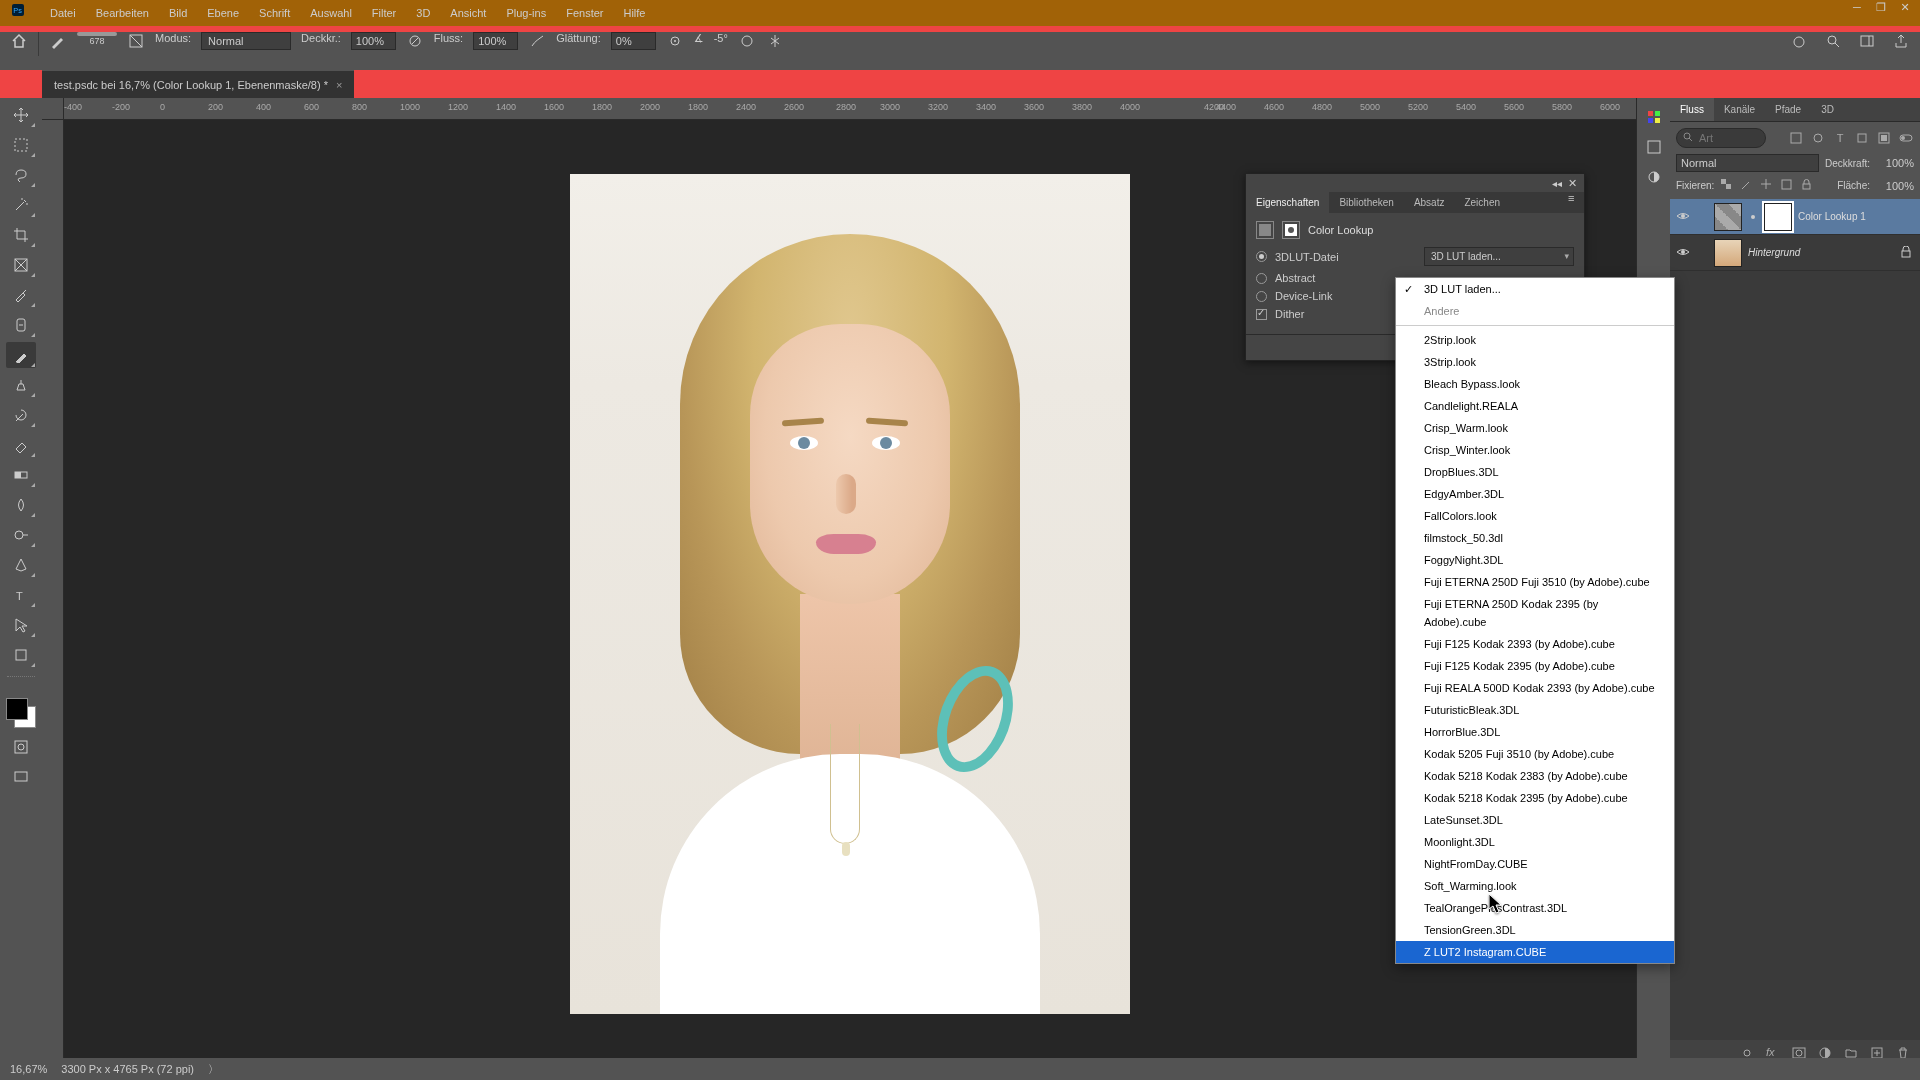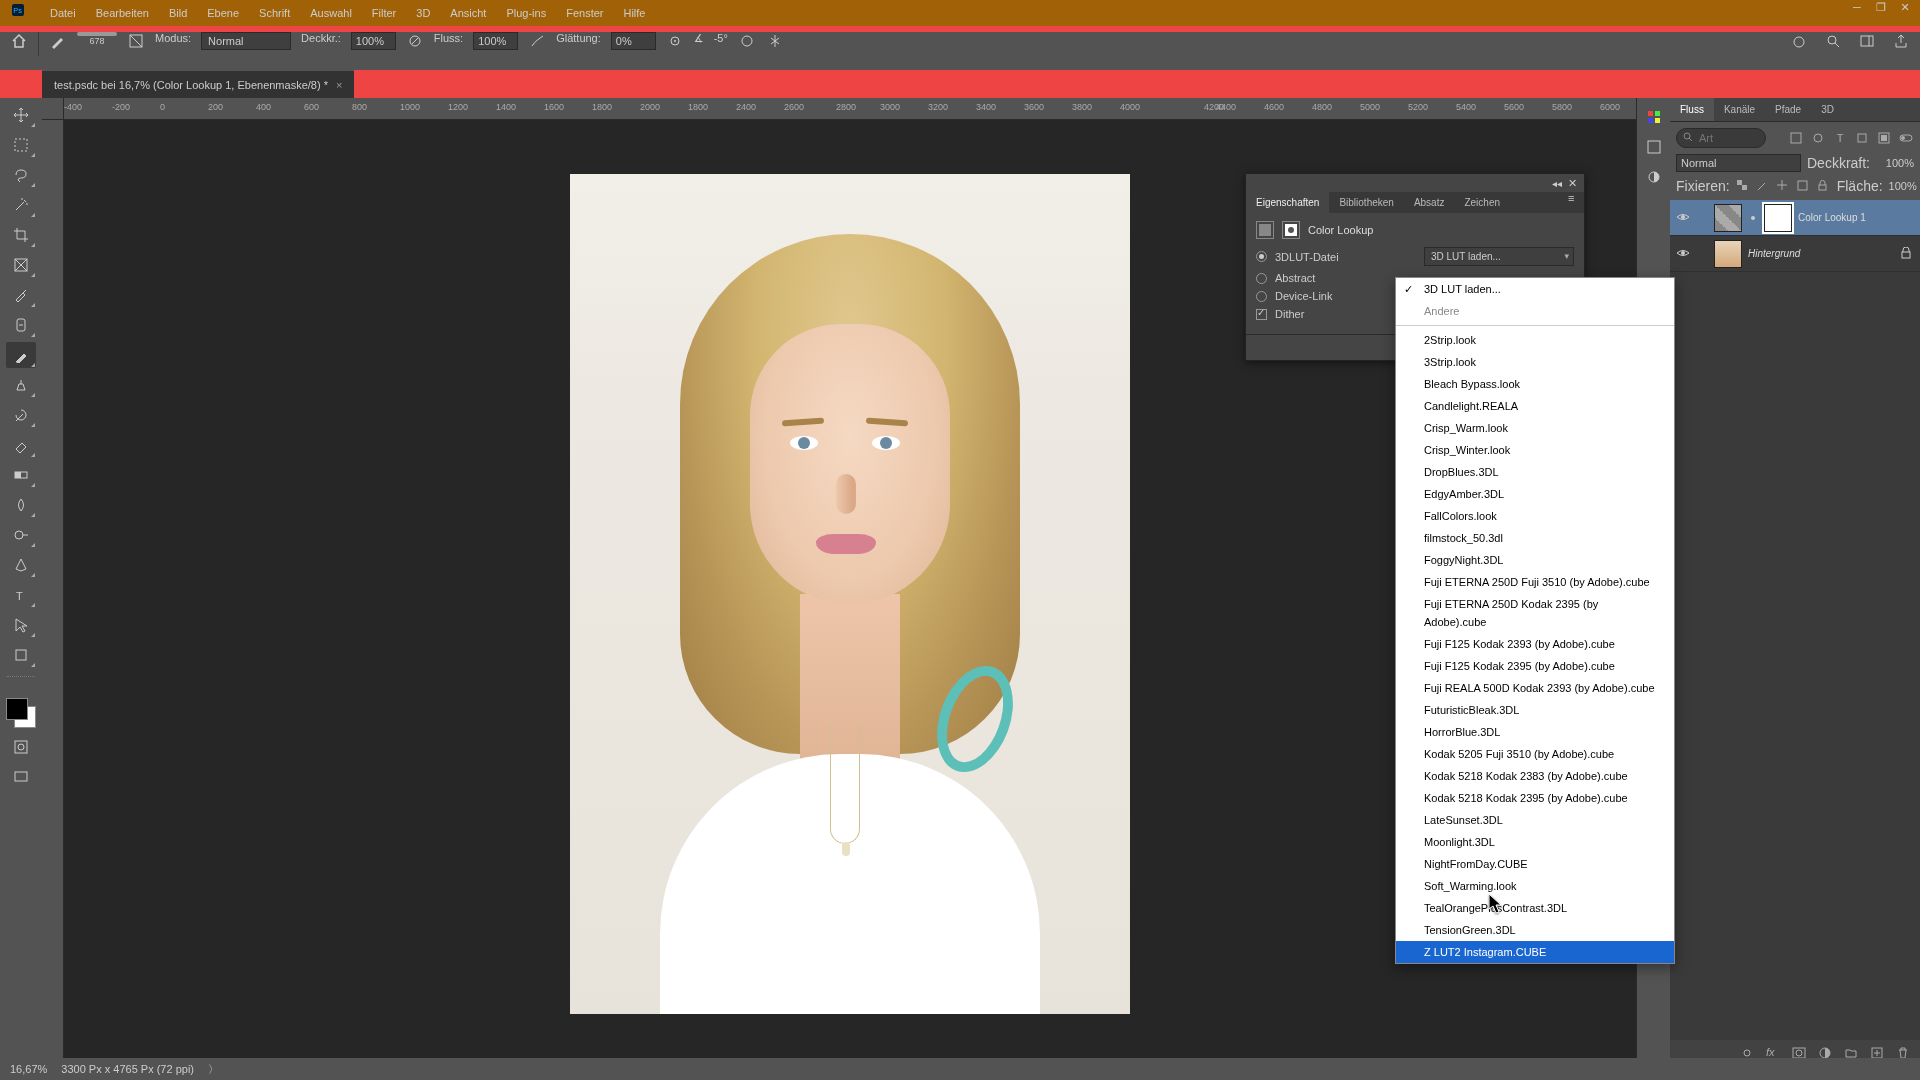--- a/index.html
+++ b/index.html
@@ -57,21 +57,21 @@
 .panel-tab{padding:6px 10px;font-size:10px;color:#bbb;cursor:pointer}
 .panel-tab.active{background:#535353;color:#fff}
 .layers-panel{flex:1;display:flex;flex-direction:column}
 .layers-controls{padding:6px;display:flex;flex-direction:column;gap:6px}
 .layer-search{background:#3a3a3a;border:1px solid #2a2a2a;padding:3px 6px 3px 22px;border-radius:10px;width:90px}
 .search-wrap{display:flex;align-items:center;gap:4px}
 .filter-icons{display:flex;gap:6px;margin-left:auto}
 .filter-icon{width:16px;height:16px;display:flex;align-items:center;justify-content:center;cursor:pointer}
 .blend-row{display:flex;gap:6px;align-items:center}
 .blend-select{flex:1;background:#3f3f3f;border:1px solid #2a2a2a;padding:2px 4px}
-.opacity-label{font-size:14px;color:#ccc}
+.opacity-label{font-size:10px;color:#ccc}
 .opacity-val{width:38px;text-align:right}
 .lock-row{display:flex;align-items:center;gap:6px}
 .lock-icons{display:flex;gap:5px}
 .lock-icon{width:15px;height:15px}
 .layers-list{flex:1;background:#3a3a3a;overflow-y:auto}
 .layer-row{display:flex;align-items:center;height:36px;border-bottom:1px solid #2f2f2f;padding:0 6px;gap:6px}
 .layer-row.selected{background:#5a7aa0}
 .layer-vis{width:16px;height:16px;cursor:pointer}
 .layer-thumb{width:28px;height:28px;background:#888;border:1px solid #222}
 .layer-thumb.mask{background:#fff}

